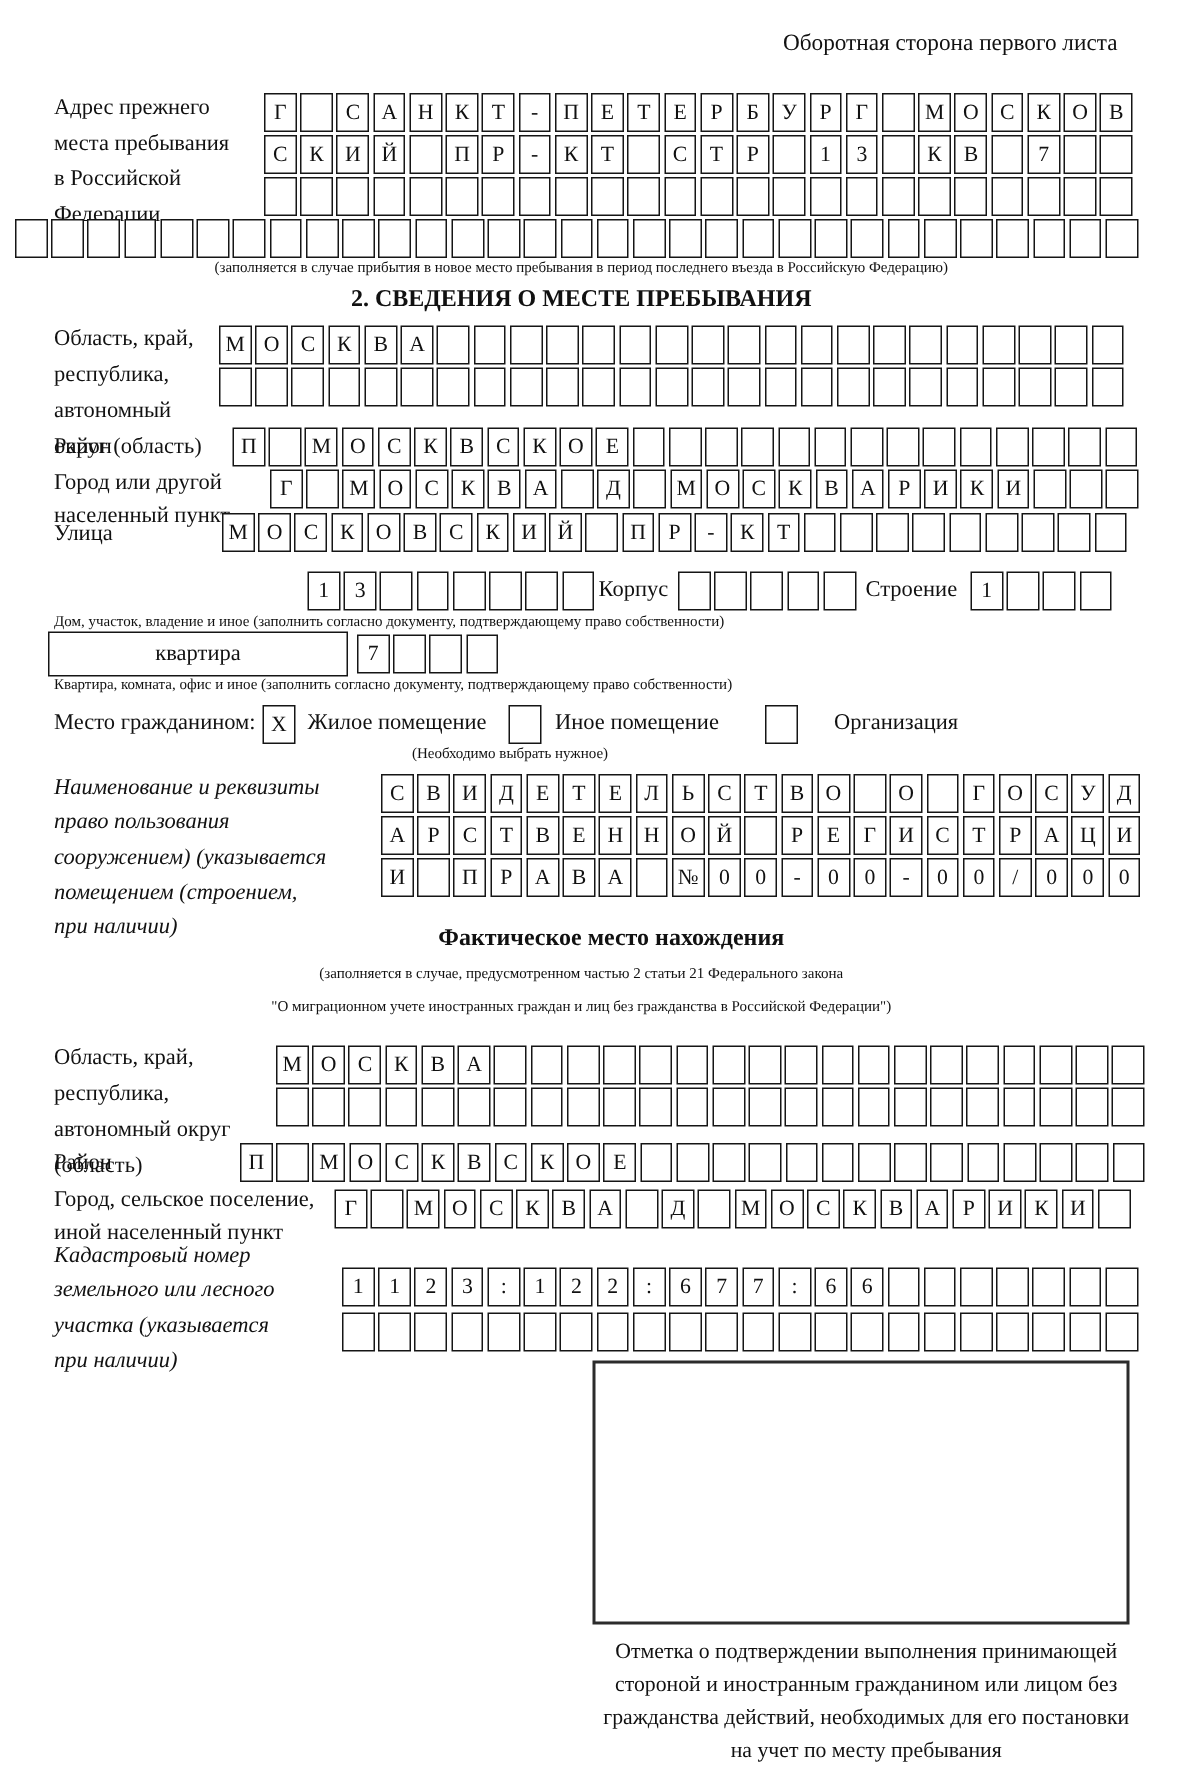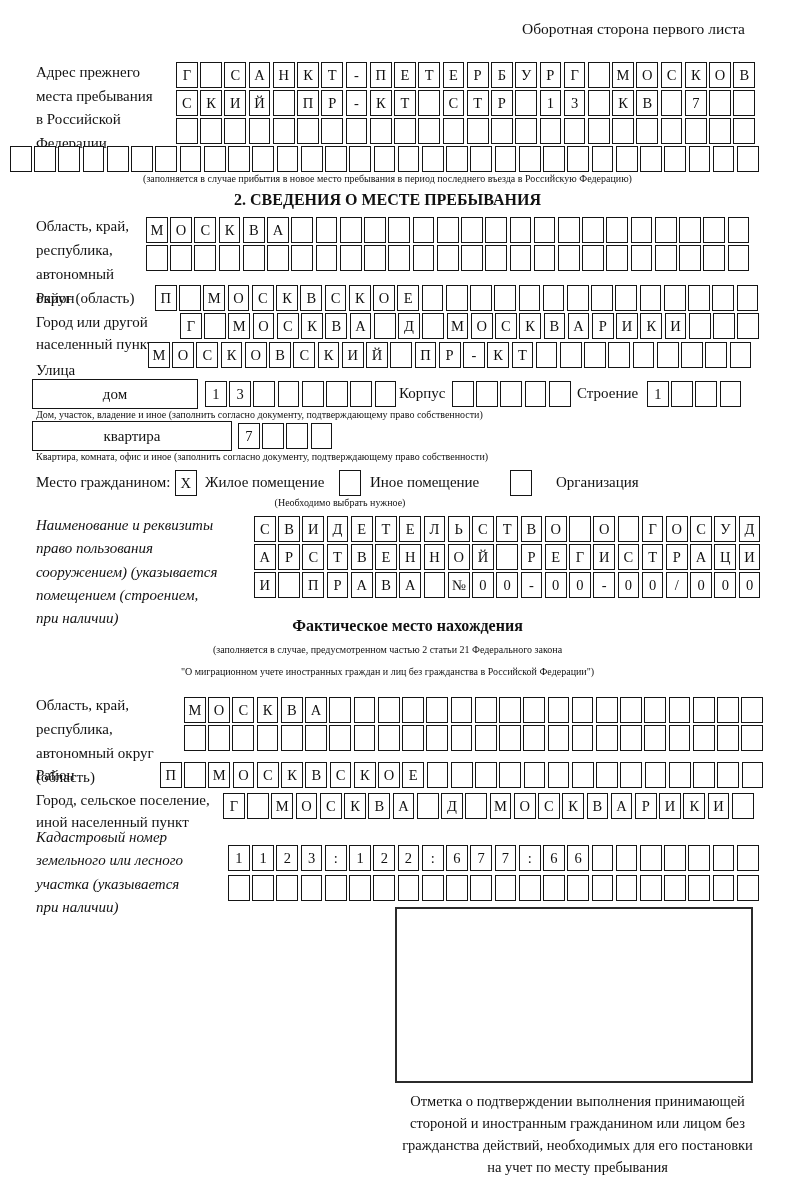--- a/index.html
+++ b/index.html
@@ -270,21 +270,21 @@
       <span class="cell">А</span>
       <span class="cell">Р</span>
       <span class="cell">И</span>
       <span class="cell">К</span>
       <span class="cell">И</span>
       <span class="cell"></span>
       <span class="cell"></span>
       <span class="cell"></span>
     </div>
 
-  <div class="lbl" style="left:36px;top:345px;margin-top:14px;">Улица</div>
+  <div class="lbl" style="left:36px;top:345px;">Улица</div>
   <div class="row" style="left:148px;top:342px;">
       <span class="cell">М</span>
       <span class="cell">О</span>
       <span class="cell">С</span>
       <span class="cell">К</span>
       <span class="cell">О</span>
       <span class="cell">В</span>
       <span class="cell">С</span>
       <span class="cell">К</span>
       <span class="cell">И</span>
@@ -299,21 +299,20 @@
       <span class="cell"></span>
       <span class="cell"></span>
       <span class="cell"></span>
       <span class="cell"></span>
       <span class="cell"></span>
       <span class="cell"></span>
       <span class="cell"></span>
       <span class="cell"></span>
     </div>
 
-  <div class="wbox" style="left:32px;top:379px;width:166px;height:30px;">дом</div>
   <div class="row" style="left:205px;top:381px;">
       <span class="cell">1</span>
       <span class="cell">3</span>
       <span class="cell"></span>
       <span class="cell"></span>
       <span class="cell"></span>
       <span class="cell"></span>
       <span class="cell"></span>
       <span class="cell"></span>
     </div>

